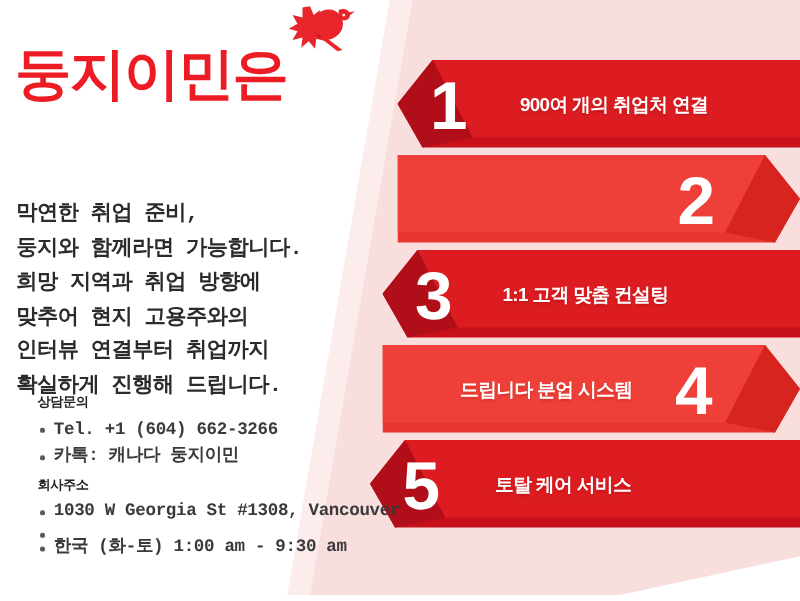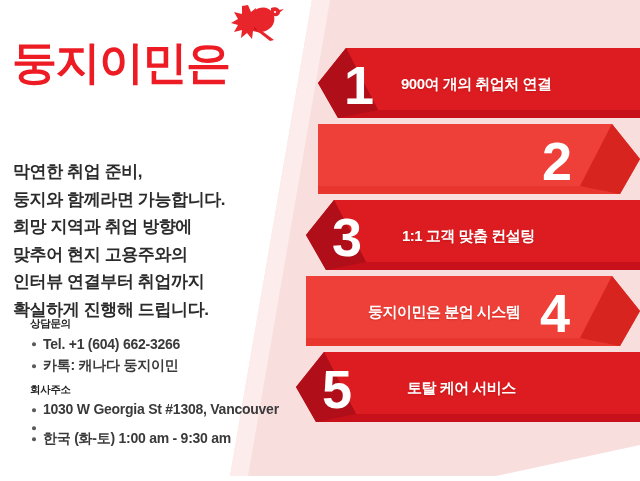--- a/index.html
+++ b/index.html
@@ -27,20 +27,21 @@
   }
   .bg-pink svg { display: block; width: 640px; height: 481px; }
 
   
   .left-col {
     position: absolute;
     left: 0; top: 0;
     width: 300px;
     height: 363px;
     z-index: 3;
+    font-family: Liberation Mono, monospace;
   }
 
   .brand-mark {
     position: absolute;
     left: 222px;
     top: 2px;
     width: 62px;
     height: 46px;
   }
   .brand-mark svg { display: block; }
@@ -223,21 +224,21 @@
 
   <div class="banners">
 
     <div class="banner" style="left:318px; top:48px; width:322px; height:78px;">
       <svg viewBox="0 0 322 78" xmlns="http://www.w3.org/2000/svg">
         <polygon points="28,0 322,0 322,70 20,70 0,35" fill="#C8101A"></polygon>
         <polygon points="28,0 322,0 322,62 60,62" fill="#DC1C20"></polygon>
         <polygon points="28,0 60,62 20,70 0,35" fill="#B00E18"></polygon>
       </svg>
       <span class="banner-number" style="left:26px; top:10px;">1</span>
-      <span class="banner-label" style="left:83px; top:27px;text-align:center;">900여 개의 취업처 연결</span>
+      <span class="banner-label" style="left:98px; top:27px;text-align:center;">900여 개의 취업처 연결</span>
     </div>
 
     <div class="banner" style="left:318px; top:124px; width:322px; height:78px;">
       <svg viewBox="0 0 322 78" xmlns="http://www.w3.org/2000/svg">
         <polygon points="0,0 294,0 322,35 302,70 0,70" fill="#E8352E"></polygon>
         <polygon points="0,0 294,0 262,62 0,62" fill="#EE4038"></polygon>
         <polygon points="294,0 322,35 302,70 262,62" fill="#D8241F"></polygon>
       </svg>
       <span class="banner-number" style="left:224px; top:10px;">2</span>
     </div>
@@ -252,28 +253,28 @@
       <span class="banner-label" style="left:96px; top:27px;">1:1 고객 맞춤 컨설팅</span>
     </div>
 
     <div class="banner" style="left:306px; top:276px; width:334px; height:78px;">
       <svg viewBox="0 0 334 78" xmlns="http://www.w3.org/2000/svg">
         <polygon points="0,0 306,0 334,35 314,70 0,70" fill="#E8352E"></polygon>
         <polygon points="0,0 306,0 274,62 0,62" fill="#EE4038"></polygon>
         <polygon points="306,0 334,35 314,70 274,62" fill="#D8241F"></polygon>
       </svg>
       <span class="banner-number" style="left:234px; top:10px;">4</span>
-      <span class="banner-label" style="left:62px; top:27px;">둥지이민은 분업 시스템</span>
+      <span class="banner-label" style="left:62px; top:27px;">드립니다 분업 시스템</span>
     </div>
 
     <div class="banner" style="left:296px; top:352px; width:344px; height:78px;">
       <svg viewBox="0 0 344 78" xmlns="http://www.w3.org/2000/svg">
         <polygon points="28,0 344,0 344,70 20,70 0,35" fill="#C8101A"></polygon>
         <polygon points="28,0 344,0 344,62 60,62" fill="#DC1C20"></polygon>
         <polygon points="28,0 60,62 20,70 0,35" fill="#B00E18"></polygon>
       </svg>
       <span class="banner-number" style="left:26px; top:10px;">5</span>
-      <span class="banner-label" style="left:111px; top:27px;">토탈 케어 서비스</span>
+      <span class="banner-label" style="left:100px; top:27px;">토탈 케어 서비스</span>
     </div>
 
   </div>
 
 </div>
 
 </body></html>

